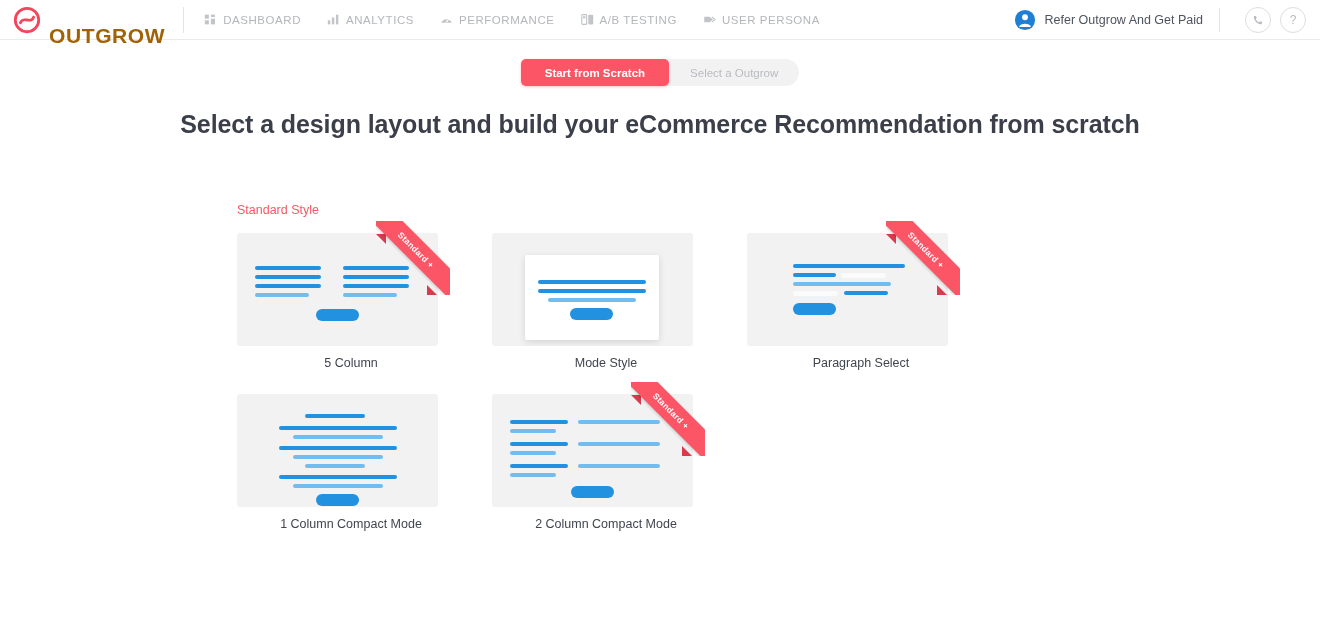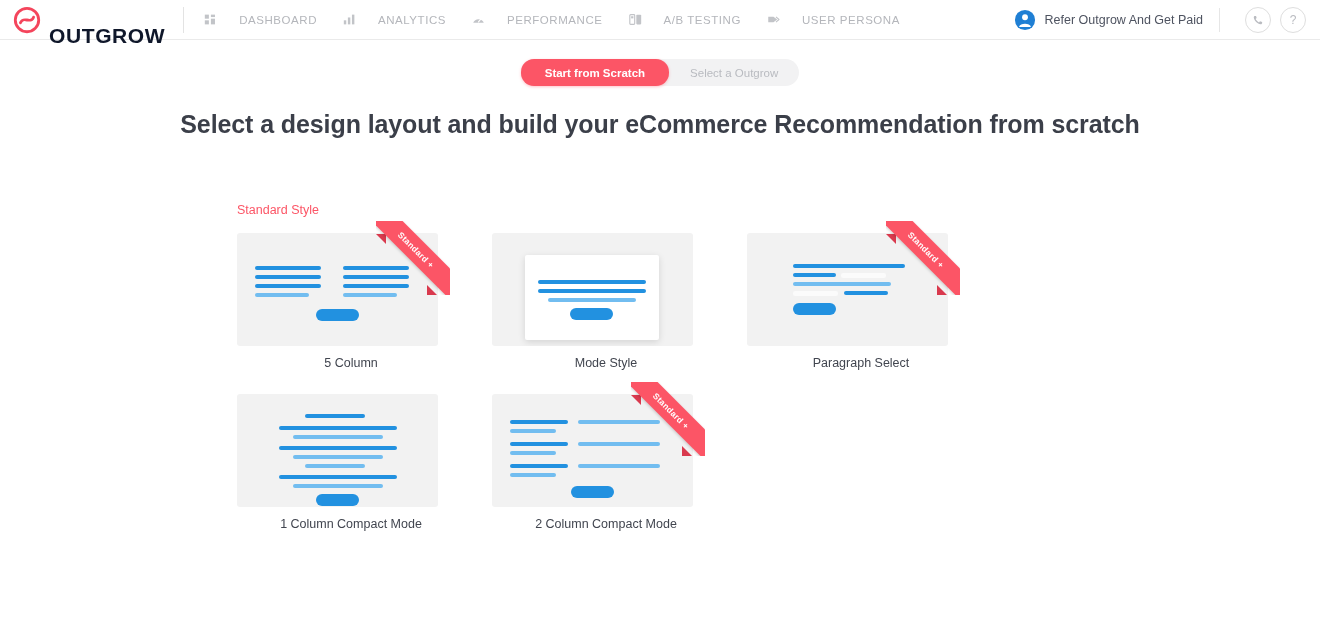--- a/index.html
+++ b/index.html
@@ -18,29 +18,29 @@
     border-bottom: 1px solid #eaeaea;
     display: flex;
     align-items: center;
     padding: 0 14px 0 12px;
     position: relative;
   }
   .brand { display: flex; align-items: center; gap: 7px; }
   .brand-mark { width: 30px; height: 30px; display: block; }
   .brand-text {
     font-size: 21px; letter-spacing: 0.6px; font-weight: 700;
-    color: #0f172a;
+    color: #a16207;
     margin-top: 32px;
   }
   .nav-divider {
     width: 1px; height: 26px; background: #e3e3e3; margin: 0 20px 0 18px;
   }
   .nav-items { display: flex; align-items: center; gap: 26px; }
   .nav-item {
-    display: flex; align-items: center; gap: 22px;
+    display: flex; align-items: center; gap: 6px;
     color: #b4b6bb; font-size: 11.5px; letter-spacing: 0.55px;
     cursor: pointer; white-space: nowrap;
   }
   .nav-ico { width: 13px; height: 13px; display: block; flex: none; }
 
   .nav-right {
     margin-left: auto; display: flex; align-items: center; gap: 0;
   }
   .refer {
     display: flex; align-items: center; gap: 9px; cursor: pointer;
@@ -58,21 +58,21 @@
 
   
   .toggle-wrap { display: flex; justify-content: center; margin-top: 19px; }
   .toggle {
     display: flex; align-items: center;
     background: #f2f2f3; border-radius: 19px; padding: 0;
     height: 27px;
   }
   .toggle-btn {
     height: 27px; display: flex; align-items: center; justify-content: center;
-    border-radius: 13px; font-size: 11.5px; cursor: pointer; white-space: nowrap;
+    border-radius: 5px; font-size: 11.5px; cursor: pointer; white-space: nowrap;
   }
   .toggle-btn.active {
     background: #fc5566; color: #ffffff; font-weight: 700;
     padding: 0 24px; box-shadow: 0 1px 3px rgba(252,85,102,0.35);
   }
   .toggle-btn.inactive { color: #b9bbc0; padding: 0 21px; }
 
   
   .page-title {
     text-align: center; margin-top: 24px;

